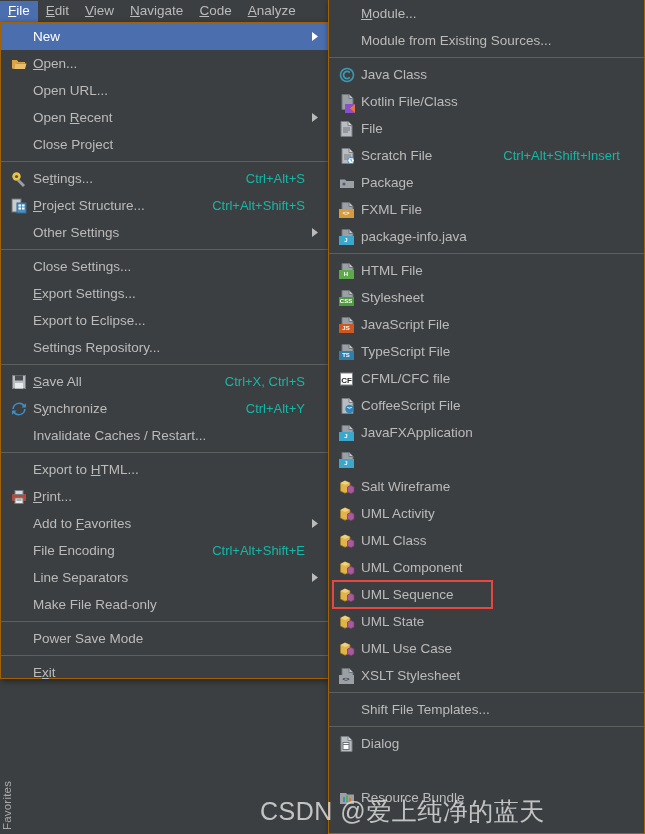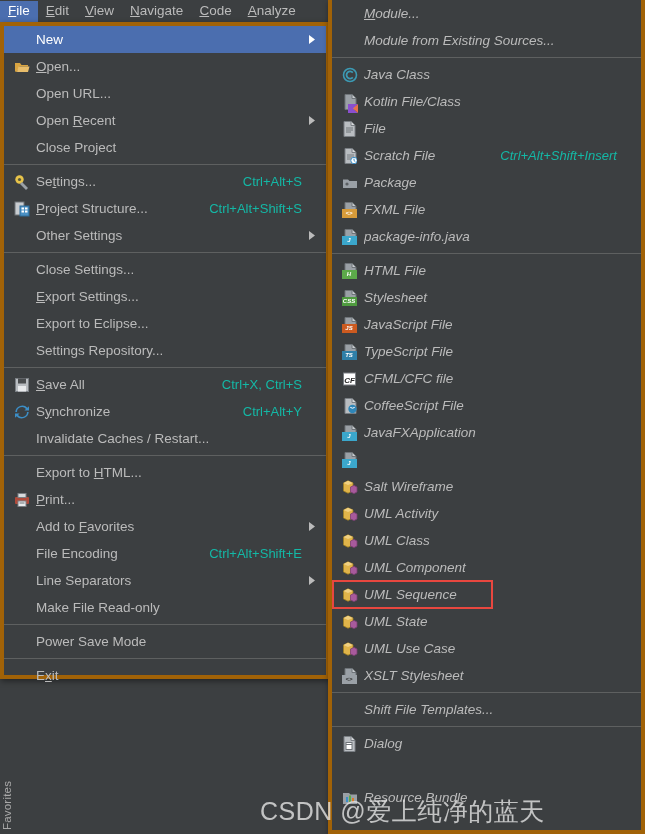--- a/index.html
+++ b/index.html
@@ -49,26 +49,26 @@
   
   #editor{
     position:absolute;left:21px;top:22px;right:0;bottom:0;
     background:#3c3f41;
   }
 
   
   .popup{
     position:absolute;
     background:#3c3f41;
-    border:4px solid #a16207;
+    border:1px solid #a16207;
     box-sizing:border-box;
     box-shadow:1px 2px 6px rgba(0,0,0,.45);
   }
   #file-menu{left:0;top:22px;width:330px;height:657px;}
-  #new-menu{left:328px;top:0;width:317px;height:834px;border-top:none;font-style:italic;}
+  #new-menu{left:328px;top:0;width:317px;height:834px;border-top:none;}
 
   .mrow{
     position:relative;
     height:27px;
     display:flex;align-items:center;
     padding:0 6px 0 0;
     box-sizing:border-box;
     white-space:nowrap;
   }
   .mrow.selected{background:#4b6eaf;}

